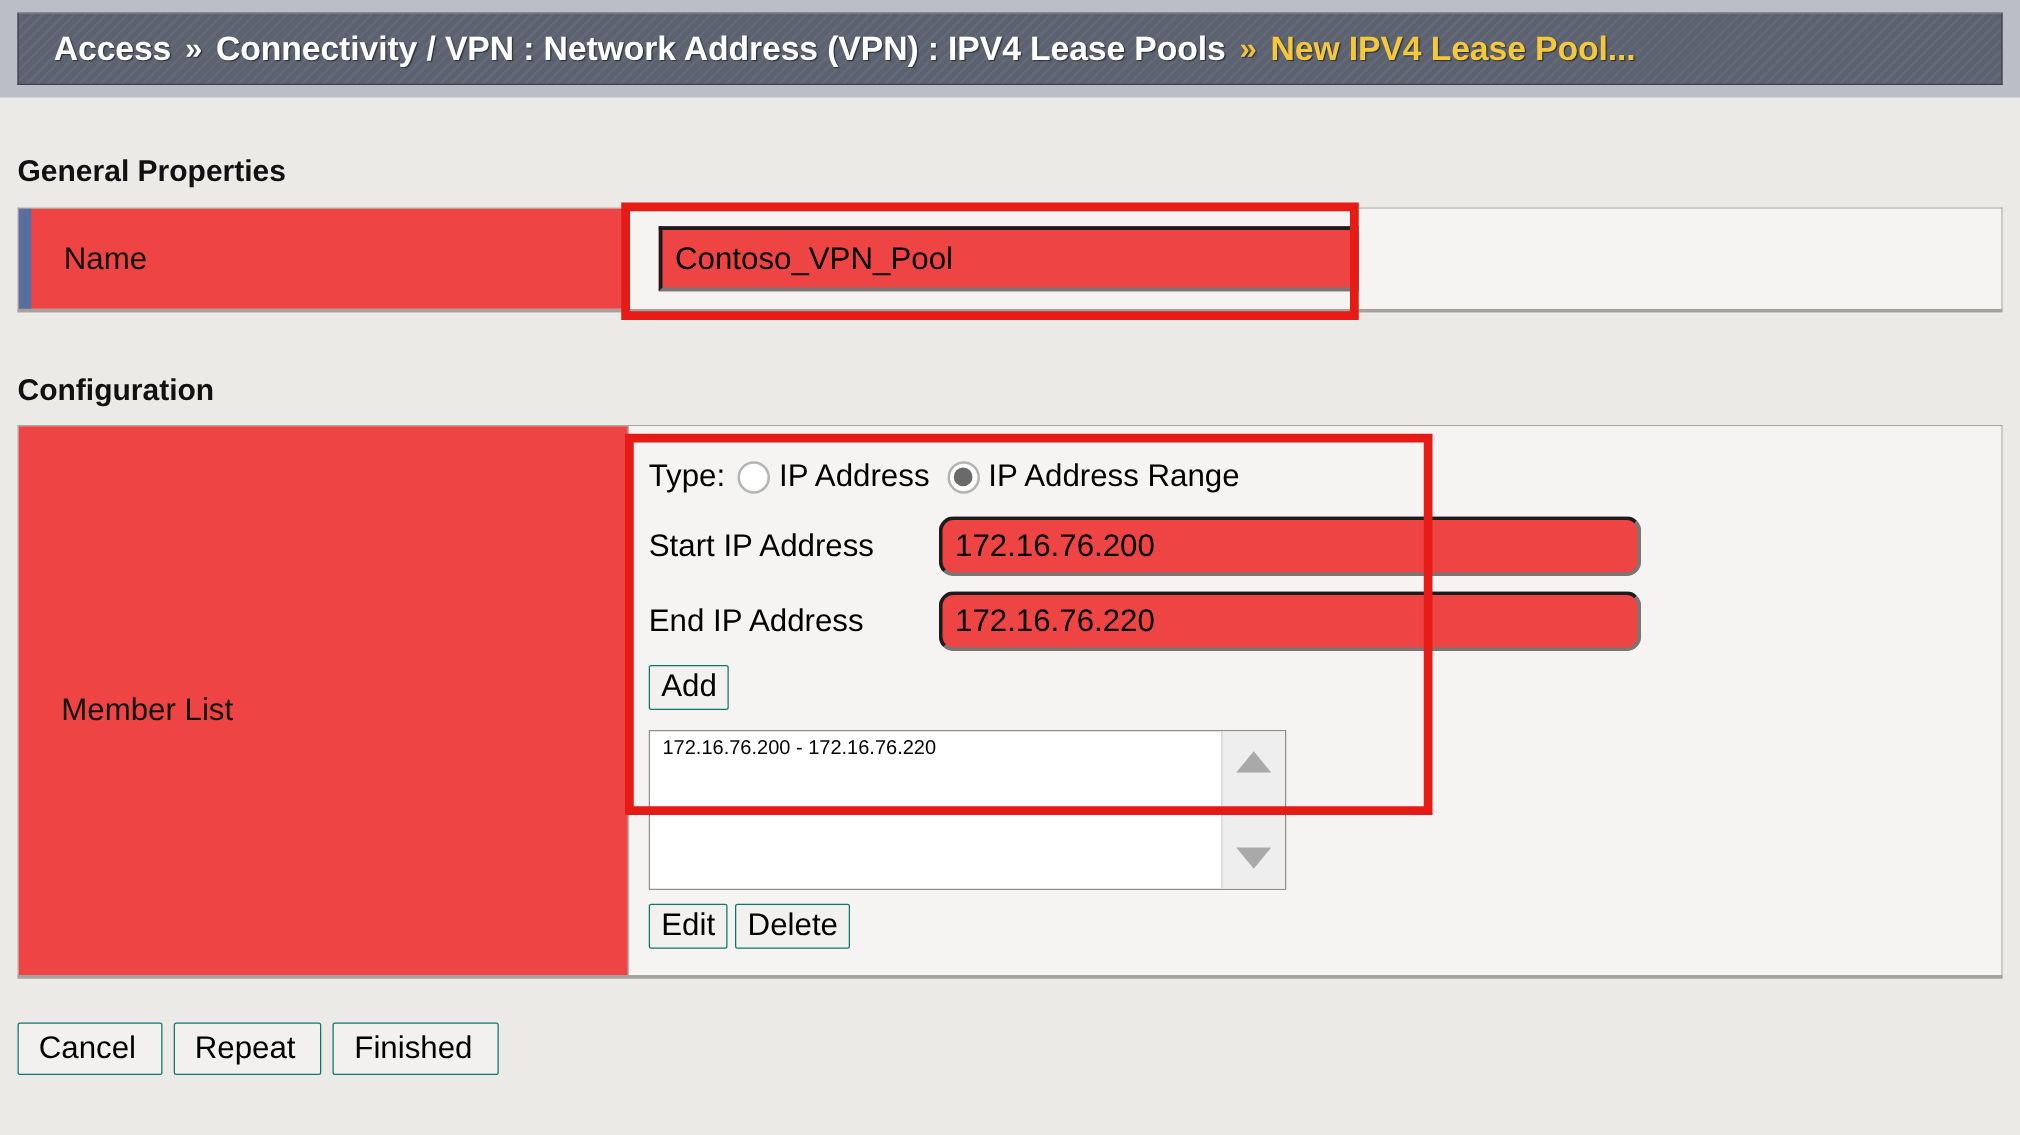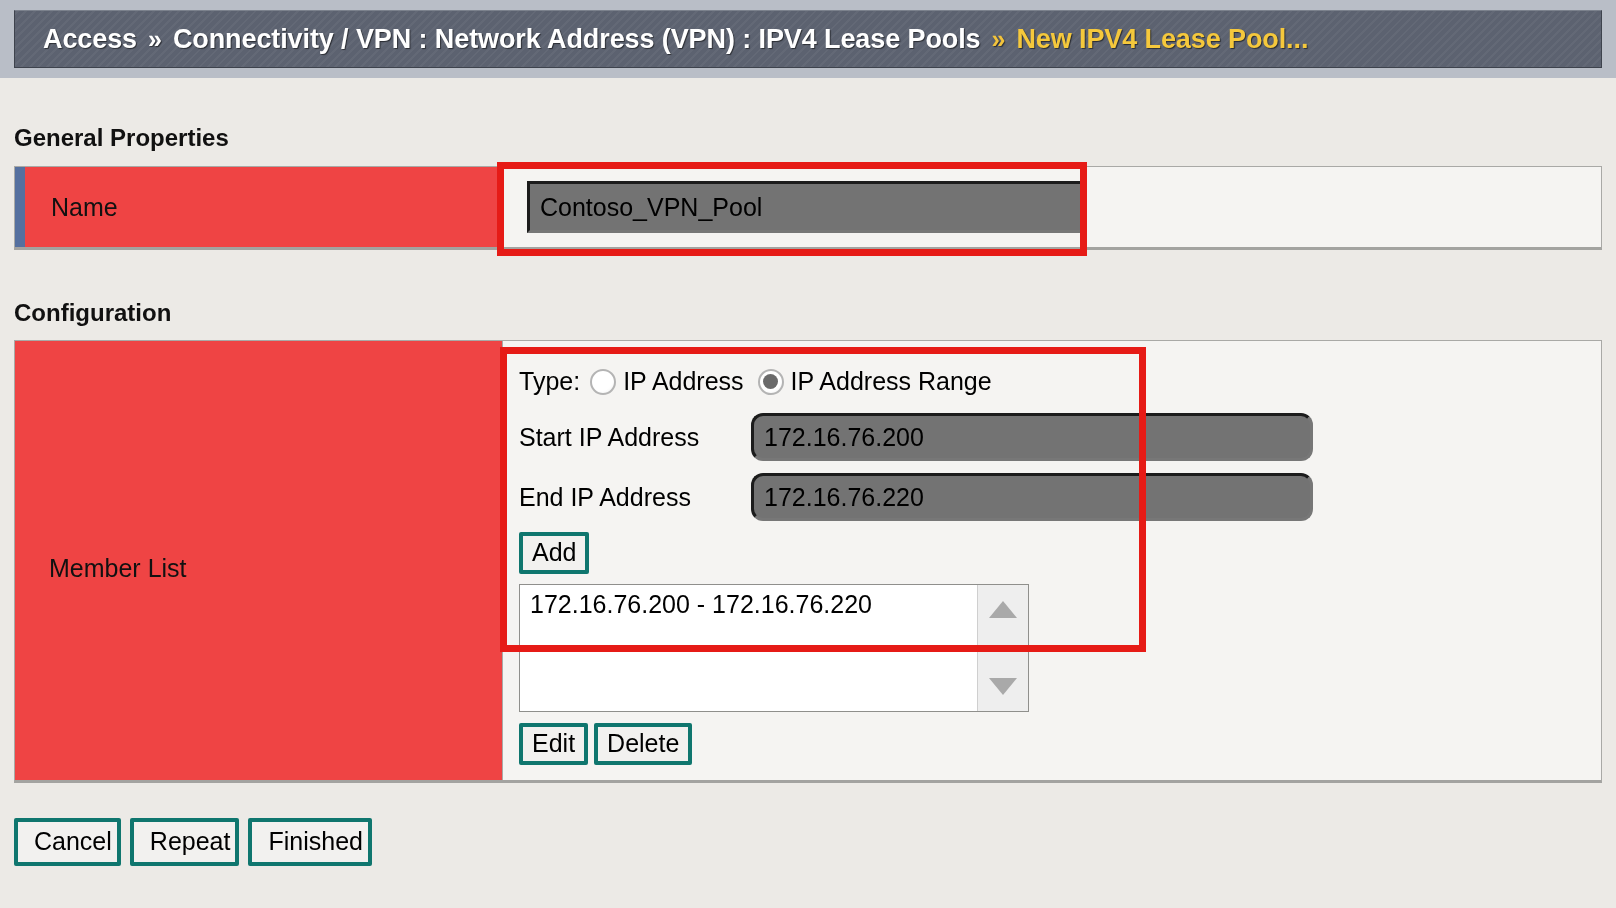--- a/index.html
+++ b/index.html
@@ -120,21 +120,21 @@
   #config-panel .panel-label-text { padding-left: 34px; margin-top: 16px; }
   .panel-content-cell {
     position: relative;
     flex: 1 1 auto;
     background: #f5f4f2;
   }
 
   
   .txt-input {
     box-sizing: border-box;
-    background: #737373;
+    background: #ef4444;
     border: 3px solid #1c1c1c;
     border-right-color: #777;
     border-bottom-color: #777;
     font-family: "Liberation Sans", sans-serif;
     font-size: 25px;
     color: #000;
     padding: 0 10px;
     outline: none;
   }
   #name-input {
@@ -198,21 +198,21 @@
     height: 48px;
     border-radius: 12px;
   }
 
   .btn {
     box-sizing: border-box;
     font-family: "Liberation Sans", sans-serif;
     font-size: 25px;
     color: #000;
     background: #f2f1ef;
-    border: 4px solid #0f766e;
+    border: 1px solid #0f766e;
     border-radius: 2px;
     padding: 3px 9px 5px 9px;
     cursor: pointer;
     line-height: 1.05;
     text-align: right;
   }
   #add-button {
     position: absolute;
     left: 16px;
     top: 191px;
@@ -228,21 +228,21 @@
     background: #ffffff;
     border: 1px solid #8f8f8c;
     display: flex;
     overflow: hidden;
   }
   .listbox-items {
     flex: 1 1 auto;
     padding: 4px 0 0 10px;
   }
   .listbox-item {
-    font-size: 25px;
+    font-size: 16px;
     color: #000;
     line-height: 1.25;
     white-space: nowrap;
   }
   .listbox-scroll {
     flex: 0 0 50px;
     background: #eeeeee;
     border-left: 1px solid #cfcfcf;
     position: relative;
   }
@@ -273,21 +273,21 @@
 
   
   #footer-buttons {
     position: absolute;
     left: 14px;
     top: 818px;
     display: flex;
     gap: 9px;
   }
   .btn.footer-btn {
-    padding: 6px 5px 8px 16px;
+    padding: 6px 20px 8px 16px;
   }
 
   
   .annot {
     position: absolute;
     border: 7px solid #e61b16;
     box-sizing: border-box;
     pointer-events: none;
     z-index: 40;
   }

